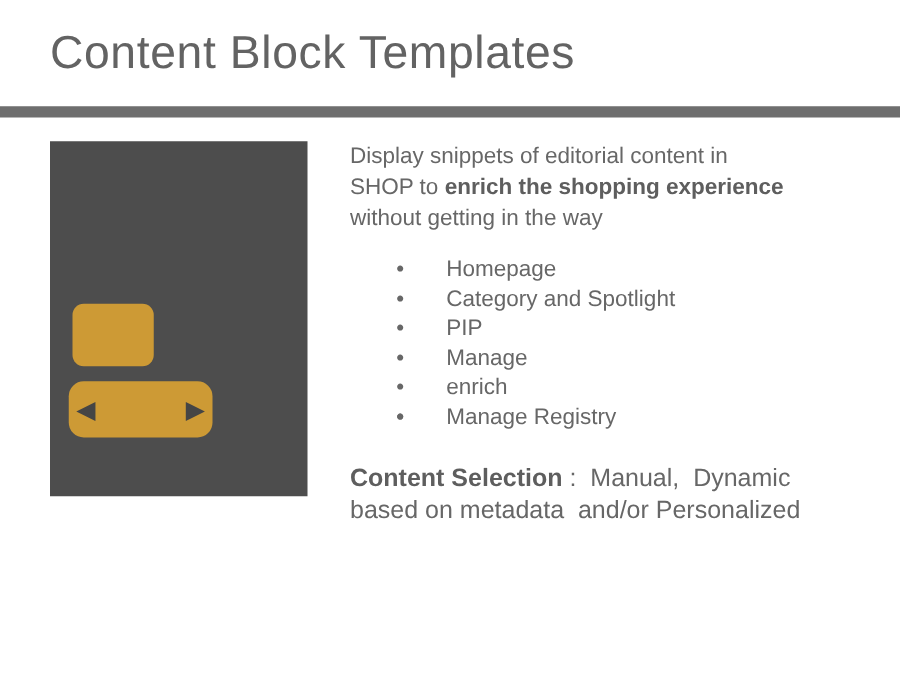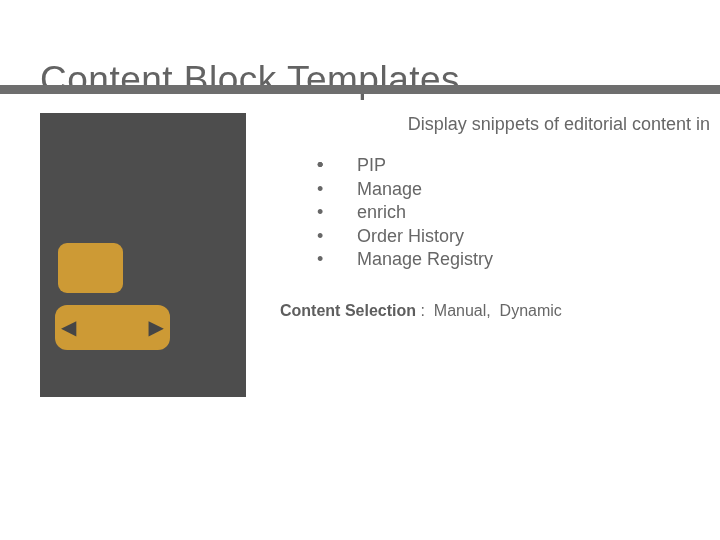--- a/index.html
+++ b/index.html
@@ -18,21 +18,20 @@
   .slide-title {
     position: absolute;
     left: 40px;
     top: 22px;
     font-size: 37px;
     line-height: 40px;
     letter-spacing: 0.5px;
     font-weight: 400;
     color: #636363;
     white-space: nowrap;
-    margin-top: 38px;
   }
   .title-divider {
     position: absolute;
     left: 0;
     top: 85px;
     width: 720px;
     height: 9px;
     background: #6e6e6e;
   }
   
@@ -78,41 +77,41 @@
     position: absolute;
     left: 280px;
     top: 112px;
     width: 430px;
     color: #676767;
   }
   .intro {
     font-size: 18px;
     line-height: 25px;
   }
-  .intro .line { display: block; text-align: right; }
+  .intro .line { display: block; }
   .bold { font-weight: bold; color: #5e5e5e; }
   .bullets {
     margin: 17px 0 0 0;
     padding: 0;
     list-style: none;
     font-size: 18px;
     line-height: 23.5px;
   }
   .bullets li {
     position: relative;
     padding-left: 77px;
   }
   .bullets .marker {
     position: absolute;
     left: 37px;
     top: 0;
   }
   .selection {
     margin-top: 26px;
-    font-size: 16px;
+    font-size: 20px;
     line-height: 25px;
   }
   .selection .line { display: block; }
   .pre { white-space: pre-wrap; }
 </style>
 </head>
 <body>
 
 <div class="slide-title">Content Block Templates</div>
 <div class="title-divider"></div>
@@ -122,29 +121,32 @@
   <div class="carousel">
     <span class="arrow arrow-left">◀</span>
     <span class="arrow arrow-right">▶</span>
   </div>
 </div>
 
 <div class="text-col">
 
   <div class="intro">
     <span class="line">Display snippets of editorial content in</span>
+    <span class="line"><span class="pre">SHOP to </span><span class="bold">enrich the shopping experience</span></span>
+    <span class="line">without getting in the way</span>
   </div>
 
   <ul class="bullets">
-    <li><span class="marker">•</span></li>
-    <li><span class="marker">•</span></li>
+    <li><span class="marker">•</span><span>Homepage</span></li>
+    <li><span class="marker">•</span><span>Category and Spotlight</span></li>
     <li><span class="marker">•</span><span>PIP</span></li>
     <li><span class="marker">•</span><span>Manage</span></li>
     <li><span class="marker">•</span><span>enrich</span></li>
-    <li><span class="marker">•</span><span>Order History</span></li>
+    <li><span class="marker">•</span></li>
     <li><span class="marker">•</span><span>Manage Registry</span></li>
   </ul>
 
   <div class="selection">
     <span class="line"><span class="bold">Content Selection</span><span class="pre"> :  Manual,  Dynamic</span></span>
+    <span class="line pre">based on metadata  and/or Personalized</span>
   </div>
 
 </div>
 
 </body></html>

